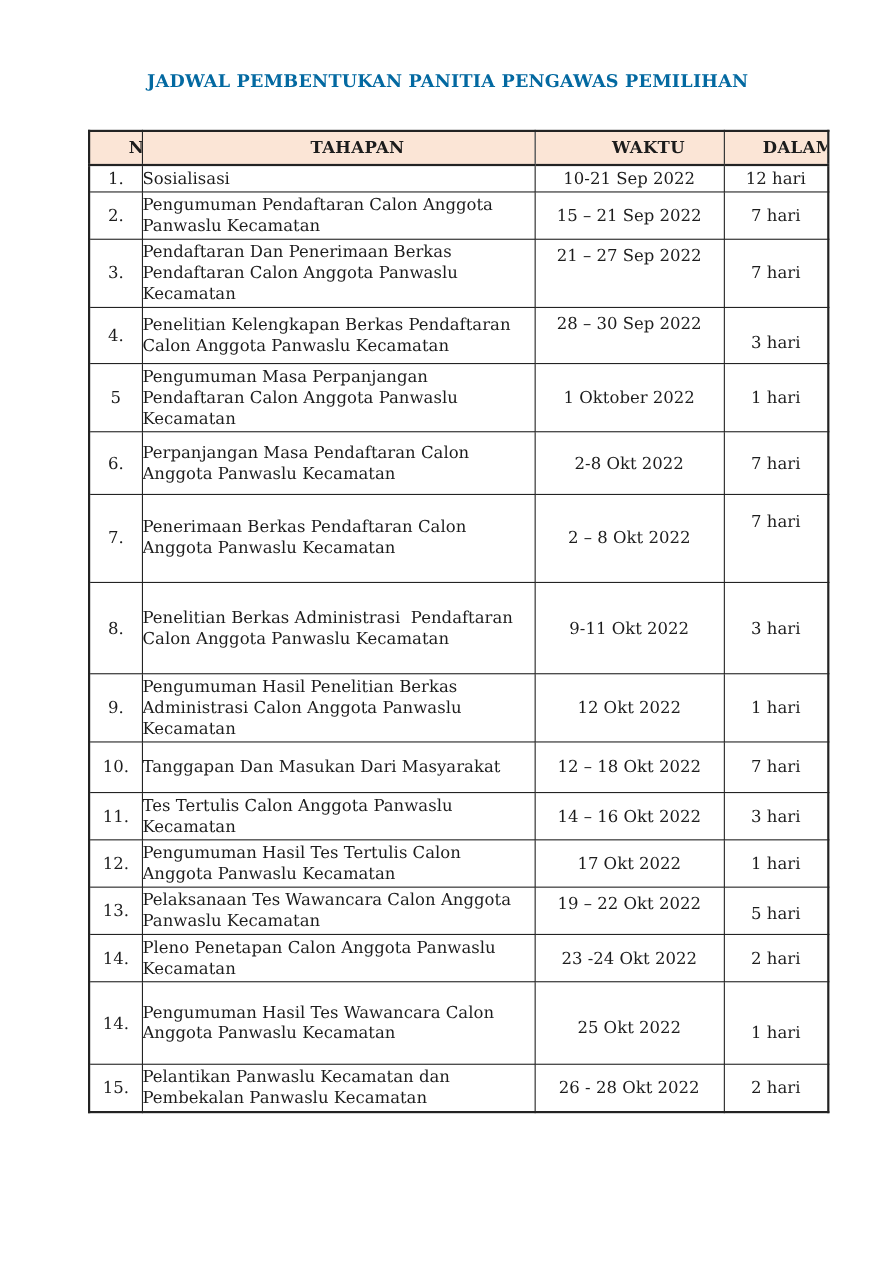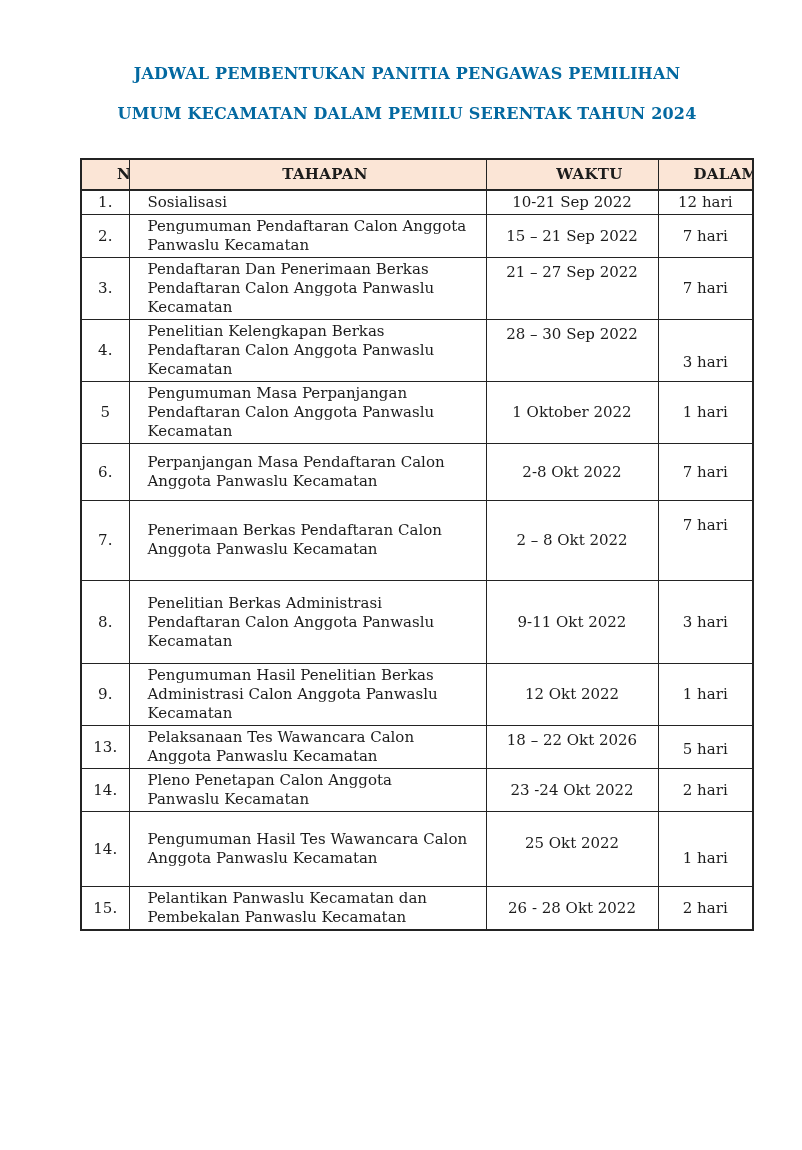--- a/index.html
+++ b/index.html
@@ -49,45 +49,44 @@
     height:31px;
     letter-spacing:.3px;
     border-bottom:2px solid var(--border-color);
     padding-left:35px;
   }
   col.c-no{width:48px;}
   col.c-tahapan{width:357px;}
   col.c-waktu{width:172px;}
   col.c-durasi{width:95px;}
   td.col-no{text-align:center;padding:2px 3px;}
-  td.col-tahapan{text-align:left;padding:2px 18px;white-space:pre-wrap;}
+  td.col-tahapan{text-align:left;padding:2px 0;white-space:pre-wrap;}
   td.col-waktu{text-align:center;padding:2px 10px;margin-left:22px;}
   td.col-durasi{text-align:center;padding:2px 4px;}
   
   .row-1{height:23px}.row-2{height:37px}.row-3{height:59px}.row-4{height:51px}
   .row-5{height:52px}.row-6{height:57px}.row-7{height:80px}.row-8{height:83px}
   .row-9{height:60px}.row-10{height:46px}.row-11{height:39px}.row-12{height:38px}
   .row-13{height:38px}.row-14{height:38px}.row-15{height:75px}.row-16{height:40px}
   .row-17{height:39px}.row-18{height:38px}
   
   .row-3 .col-waktu,.row-4 .col-waktu,.row-13 .col-waktu{vertical-align:top;padding-top:5px;}
   .row-7 .col-durasi{vertical-align:top;padding-top:15px;}
   .row-4 .col-durasi,.row-13 .col-durasi{vertical-align:bottom;padding-bottom:9px;}
   .row-15 .col-durasi{padding-top:20px;}
-  .row-15 .col-waktu{vertical-align:top;padding-top:22px;text-align:center;}
+  .row-15 .col-waktu{vertical-align:top;padding-top:32px;text-align:center;}
   .row-7 .col-tahapan{padding-top:0;}
 </style>
 </head>
 <body>
 
 <div class="page">
 
   <div class="title-block">
     <div class="title-line">JADWAL PEMBENTUKAN PANITIA PENGAWAS PEMILIHAN</div>
-    <div class="title-line">UMUM KECAMATAN DALAM PEMILU SERENTAK TAHUN 2024</div>
   </div>
 
   <table class="schedule">
     <colgroup>
       <col class="c-no">
         <col class="c-tahapan">
         <col class="c-waktu">
         <col class="c-durasi">
     </colgroup>
     <thead>
@@ -146,24 +145,42 @@
           <td class="col-tahapan">Penelitian Berkas Administrasi  Pendaftaran Calon Anggota Panwaslu Kecamatan</td>
           <td class="col-waktu">9-11 Okt 2022</td>
           <td class="col-durasi">3 hari</td>
         </tr>
         <tr class="row-9">
           <td class="col-no">9.</td>
           <td class="col-tahapan">Pengumuman Hasil Penelitian Berkas Administrasi Calon Anggota Panwaslu Kecamatan</td>
           <td class="col-waktu">12 Okt 2022</td>
           <td class="col-durasi">1 hari</td>
         </tr>
+        <tr class="row-10">
+          <td class="col-no">10.</td>
+          <td class="col-tahapan">Tanggapan Dan Masukan Dari Masyarakat</td>
+          <td class="col-waktu">12 – 18 Okt 2022</td>
+          <td class="col-durasi">7 hari</td>
+        </tr>
+        <tr class="row-11">
+          <td class="col-no">11.</td>
+          <td class="col-tahapan">Tes Tertulis Calon Anggota Panwaslu Kecamatan</td>
+          <td class="col-waktu">14 – 16 Okt 2022</td>
+          <td class="col-durasi">3 hari</td>
+        </tr>
+        <tr class="row-12">
+          <td class="col-no">12.</td>
+          <td class="col-tahapan">Pengumuman Hasil Tes Tertulis Calon Anggota Panwaslu Kecamatan</td>
+          <td class="col-waktu">17 Okt 2022</td>
+          <td class="col-durasi">1 hari</td>
+        </tr>
         <tr class="row-13">
           <td class="col-no">13.</td>
           <td class="col-tahapan">Pelaksanaan Tes Wawancara Calon Anggota Panwaslu Kecamatan</td>
-          <td class="col-waktu">18 – 22 Okt 2026</td>
+          <td class="col-waktu">19 – 22 Okt 2022</td>
           <td class="col-durasi">5 hari</td>
         </tr>
         <tr class="row-14">
           <td class="col-no">14.</td>
           <td class="col-tahapan">Pleno Penetapan Calon Anggota Panwaslu Kecamatan</td>
           <td class="col-waktu">23 -24 Okt 2022</td>
           <td class="col-durasi">2 hari</td>
         </tr>
         <tr class="row-15">
           <td class="col-no">14.</td>

